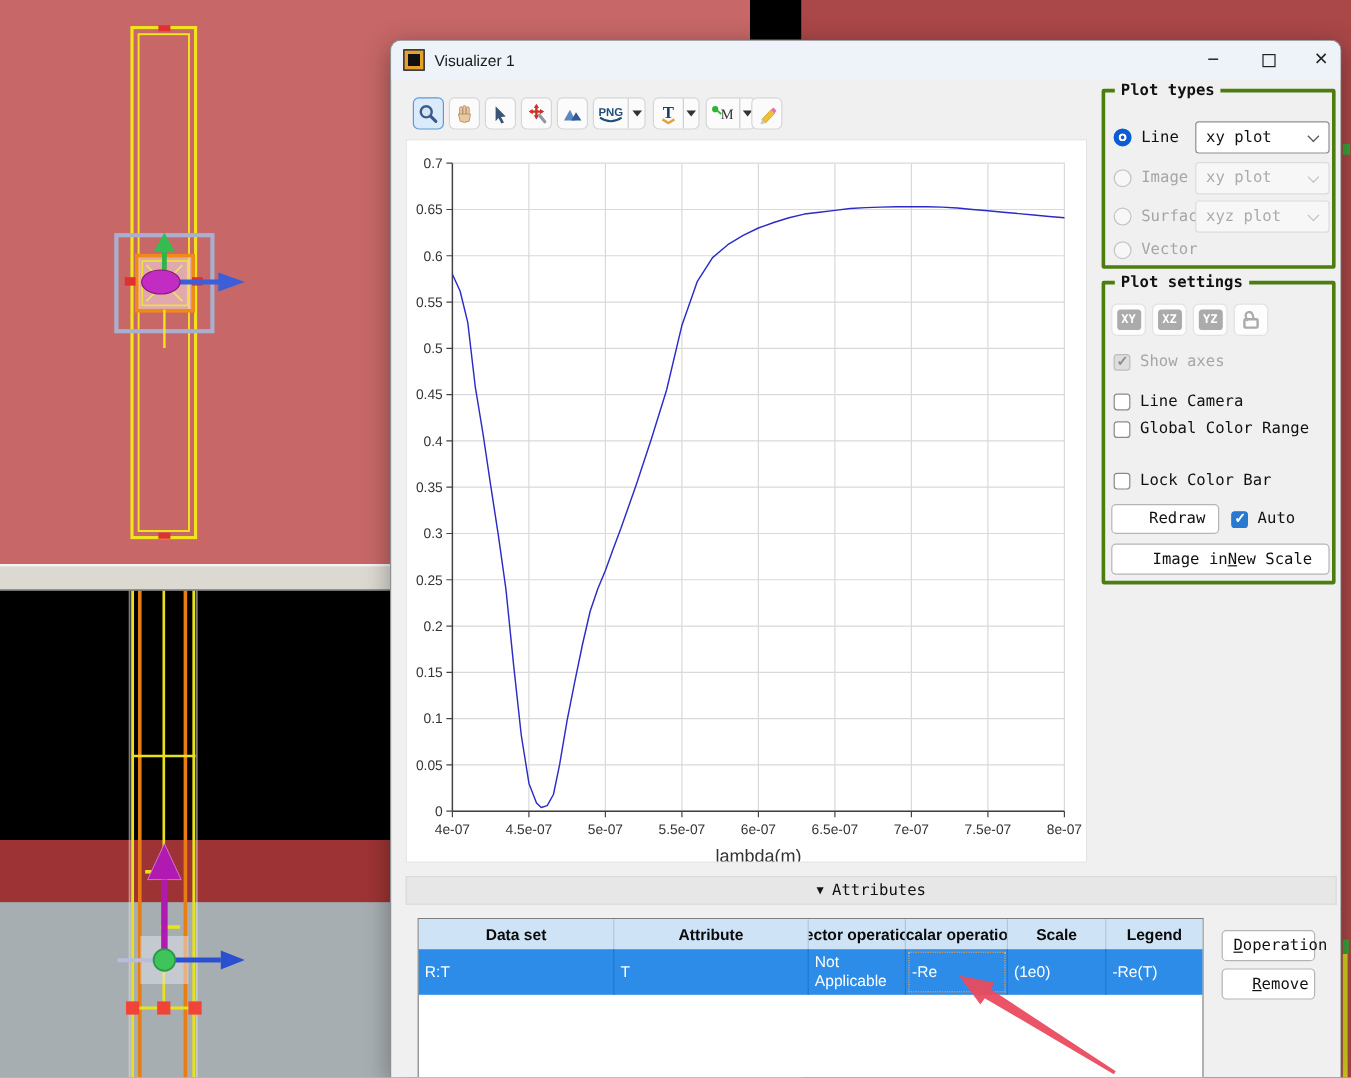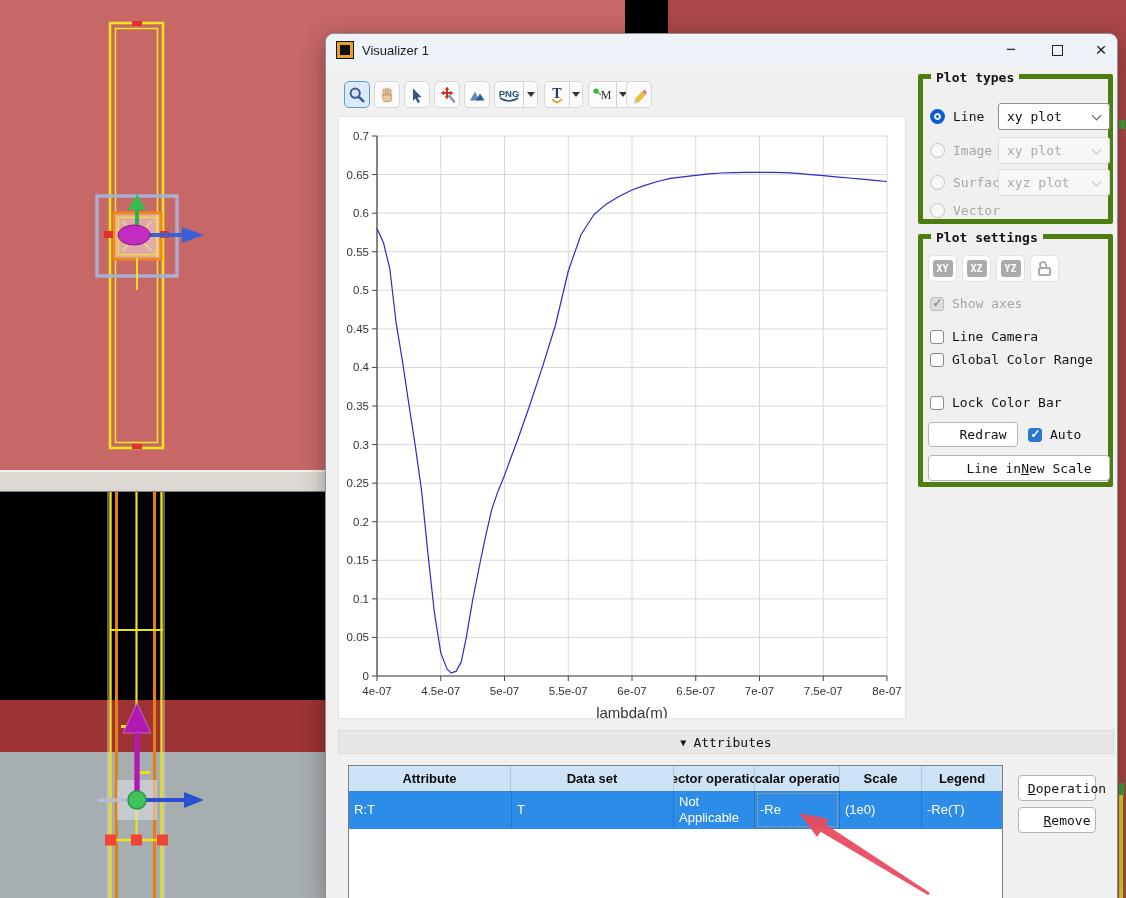--- a/index.html
+++ b/index.html
@@ -38,21 +38,21 @@
   .dd-part { width:14px; height:100%; border-left:1px solid #d0d0d0; display:flex; align-items:center; justify-content:center; }
   .dd-tri { width:0; height:0; border-left:4px solid transparent; border-right:4px solid transparent; border-top:5px solid #333; }
 
   
   #plot-card { position:absolute; left:12px; top:82px; width:568px; height:603px; background:#fff; border:1px solid #e3e3e3; }
   #chart-svg { width:566px; height:601px; }
   #chart-svg text.tick { font-family:"Liberation Sans",sans-serif; font-size:11.5px; fill:#333; }
   #chart-svg text.xlabel { font-family:"Liberation Sans",sans-serif; font-size:15px; fill:#333; }
 
   
-  .groupbox { position:absolute; left:592px; width:195px; border:5px solid #4d7c0f; border-radius:2px; }
+  .groupbox { position:absolute; left:592px; width:195px; border:3px solid #4d7c0f; border-radius:2px; }
   .groupbox .legend { position:absolute; top:-9px; left:8px; background:#f0f0f0; padding:0 5px;
                       font-family:"DejaVu Sans Mono",monospace; font-size:13px; font-weight:bold; color:#111; }
   #grp-types { top:40px; height:150px; }
   #grp-settings { top:200px; height:253px; }
   .pt-row { position:absolute; left:7px; display:flex; align-items:center; gap:8px; }
   .radio { width:15px; height:15px; border-radius:50%; border:1px solid #8f8f8f; background:#fff; flex:none; }
   .radio.selected { border:4px solid #0b5cd5; background:#0b5cd5; box-shadow:inset 0 0 0 2px #fff; }
   .radio.disabled { border-color:#c4c4c4; background:#f7f7f7; }
   .pt-label { font-family:"DejaVu Sans Mono",monospace; font-size:13px; color:#111; }
   .pt-label.disabled, .cb-label.disabled { color:#a6a6a6; }
@@ -404,35 +404,35 @@
         <span class="cb-label">Lock Color Bar</span>
       </div>
       <div class="push-btn" style="left:5px;top:183px;width:90px;height:25px;">
         <span>Redraw</span>
       </div>
       <div class="cb-row" style="left:105px;top:188px;">
         <span class="cb checked"></span>
         <span class="cb-label">Auto</span>
       </div>
       <div class="push-btn" style="left:5px;top:216px;width:182px;height:26px;">
-        <span>Line in </span>
+        <span>Image in </span>
           <span class="u">N</span>
           <span>ew Scale</span>
       </div>
     </div>
 
     <div id="attr-bar">
       <span class="tri">▼</span>
       <span>Attributes</span>
     </div>
 
     <div id="attr-table">
       <div id="attr-head">
+        <div class="hcell" style="width:163px;">Data set</div>
         <div class="hcell" style="width:162px;">Attribute</div>
-        <div class="hcell" style="width:163px;">Data set</div>
         <div class="hcell" style="width:81px;">Vector operation</div>
         <div class="hcell" style="width:85px;">Scalar operation</div>
         <div class="hcell" style="width:82px;">Scale</div>
         <div class="hcell" style="width:80px;border-right:none;">Legend</div>
       </div>
       <div id="attr-row">
         <div class="dcell" style="width:163px;">R:T</div>
         <div class="dcell" style="width:162px;">T</div>
         <div class="dcell wrap" style="width:81px;">Not Applicable</div>
         <div class="dcell focus" style="width:85px;">-Re</div>

